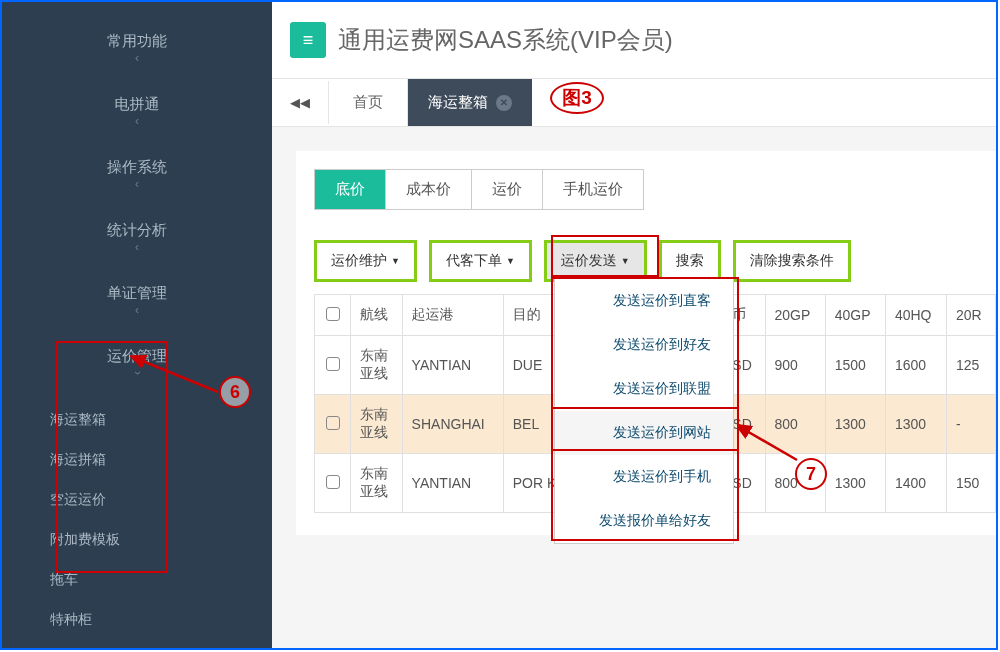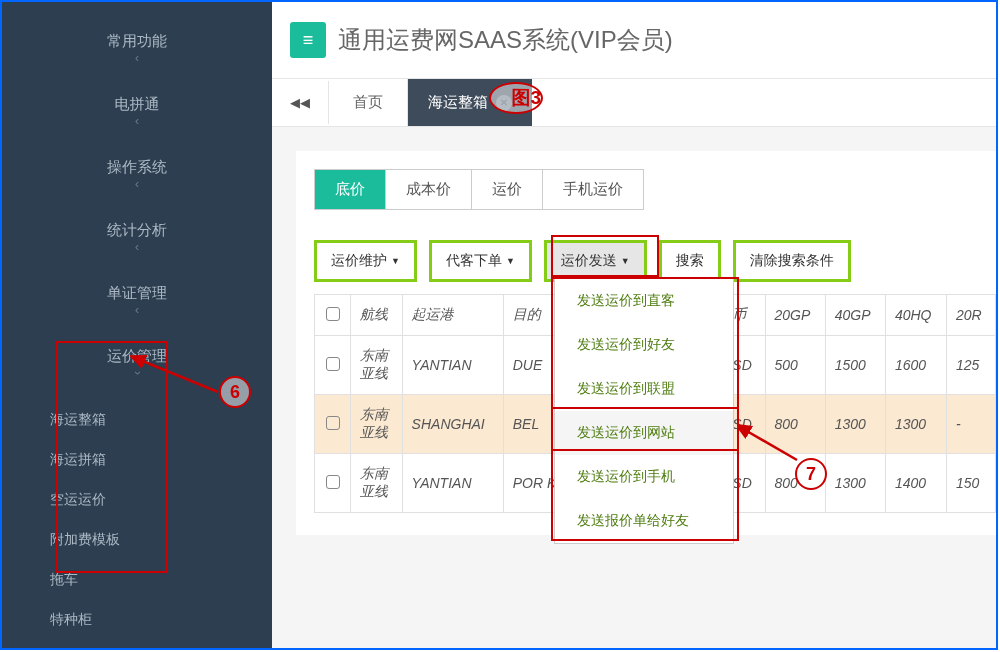--- a/index.html
+++ b/index.html
@@ -30,24 +30,24 @@
     .price-tab { padding: 10px 20px; border-right: 1px solid #ccc; cursor: pointer; font-size: 15px; color: #555; text-align: right; }
     .price-tab:last-child { border-right: none; }
     .price-tab.active { background: #1abc9c; color: #fff; }
     
     .toolbar { margin-top: 30px; display: flex; gap: 12px; align-items: center; }
     .tb-btn { padding: 9px 14px; border: 3px solid #84cc16; background: #fff; cursor: pointer; font-size: 14px; color: #333; display: flex; align-items:center; gap:4px;}
     .tb-btn.open { background: #e6e6e6; }
     .caret-dn { font-size: 9px; }
     
     .dropdown { position: absolute; background: #fff; border: 1px solid #ccc; z-index: 50; min-width: 180px;}
-    .dropdown-item { padding: 13px 22px; cursor: pointer; font-size: 14px; color: #4d7c0f; }
+    .dropdown-item { padding: 13px 22px; cursor: pointer; font-size: 14px; color: #0c4a6e; text-align: right; }
     .dropdown-item.highlighted { background: #f5f5f5; }
     
-    .table { margin-top: 12px; width: 100%; border-collapse: collapse; font-style: italic; }
+    .table { margin-top: 12px; width: 100%; border-collapse: collapse; }
     .table th, .table td { border: 1px solid #e0e0e0; padding: 11px 9px; text-align: left; font-size: 14px; color: #555; white-space: nowrap; }
     .table th { font-weight: normal; background: #fff; }
     .table tr.hl td { background: #fbe9d2; }
     .table td:first-child, .table th:first-child { text-align: center; width: 36px; }
     .chk { width: 14px; height: 14px; border: 1.5px solid #888; border-radius: 3px; display: inline-block; }
     
     .anno { position: absolute; border: 2.5px solid #cc0000; pointer-events: none; z-index: 100; }
     .anno-label { position: absolute; width: 32px; height: 32px; border: 2.5px solid #cc0000; border-radius: 50%; color: #cc0000; font-weight: bold; font-size: 18px; display: flex; align-items: center; justify-content: center; z-index: 101; font-family: Arial; background: rgba(255,255,255,0.5);}
     .anno-arrow { position: absolute; z-index: 101; }
   </style>
@@ -150,21 +150,21 @@
             <th>20R</th>
           </tr>
             </thead>
           <tbody id="tbody">
               <tr>
     <td><span class="chk"></span></td>
     <td style="max-width:36px;white-space:normal;">东南亚线</td>
     <td>YANTIAN</td>
     <td>DUE</td>
     <td>SD</td>
-    <td>500</td>
+    <td>900</td>
     <td>1500</td>
     <td>1600</td>
     <td>125</td>
               </tr>
               <tr class="hl">
     <td><span class="chk"></span></td>
     <td style="max-width:36px;white-space:normal;">东南亚线</td>
     <td>SHANGHAI</td>
     <td>BEL</td>
     <td>SD</td>
@@ -192,21 +192,21 @@
 
   <div class="dropdown" id="dd" style="left:552px; top:276px;">
     <div class="dropdown-item">发送运价到直客</div>
     <div class="dropdown-item">发送运价到好友</div>
     <div class="dropdown-item">发送运价到联盟</div>
     <div class="dropdown-item highlighted">发送运价到网站</div>
     <div class="dropdown-item">发送运价到手机</div>
     <div class="dropdown-item">发送报价单给好友</div>
   </div>
 
-  <div class="anno-label" style="left:487px; top:80px; width:54px; border-radius: 27px/16px; height:32px; font-size:19px;justify-content:flex-end;">
+  <div class="anno-label" style="left:548px; top:80px; width:54px; border-radius: 27px/16px; height:32px; font-size:19px;">
       <span>图3</span>
     </div>
   <div class="anno" style="left:54px; top:339px; width:112px; height:232px;"></div>
   <div class="anno-label" style="left:217px; top:374px;">
       <span>6</span>
     </div>
   <svg class="anno-arrow" style="left:128px; top:350px;" width="90" height="50">
       <defs>
         <marker id="ah6" markerWidth="10" markerHeight="10" refX="2" refY="3" orient="auto">
           <path d="M0,0 L0,6 L7,3 z" fill="#cc0000"></path>

